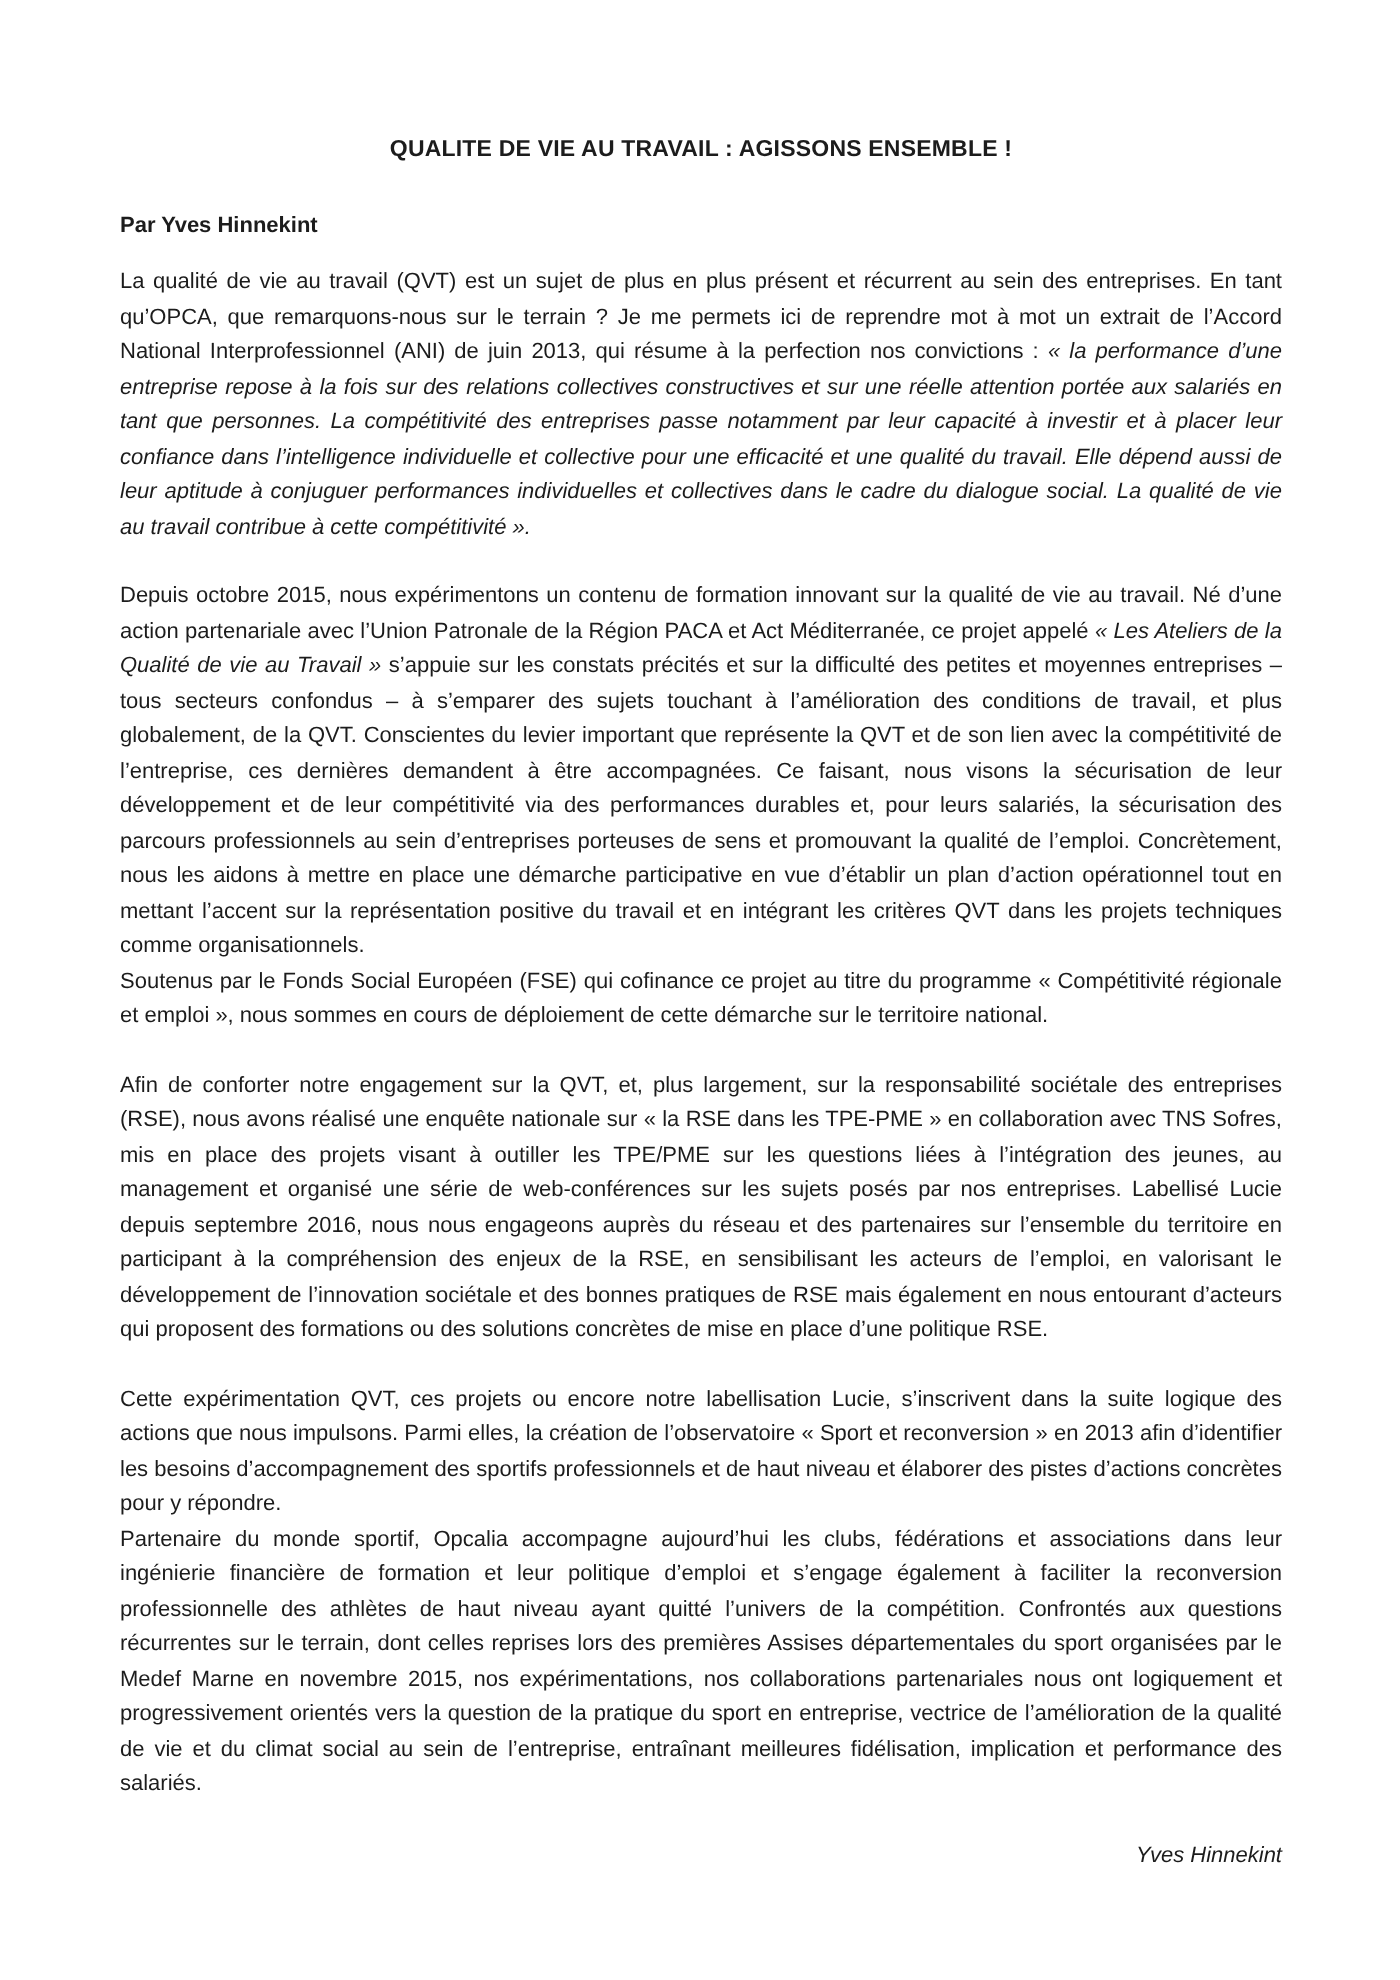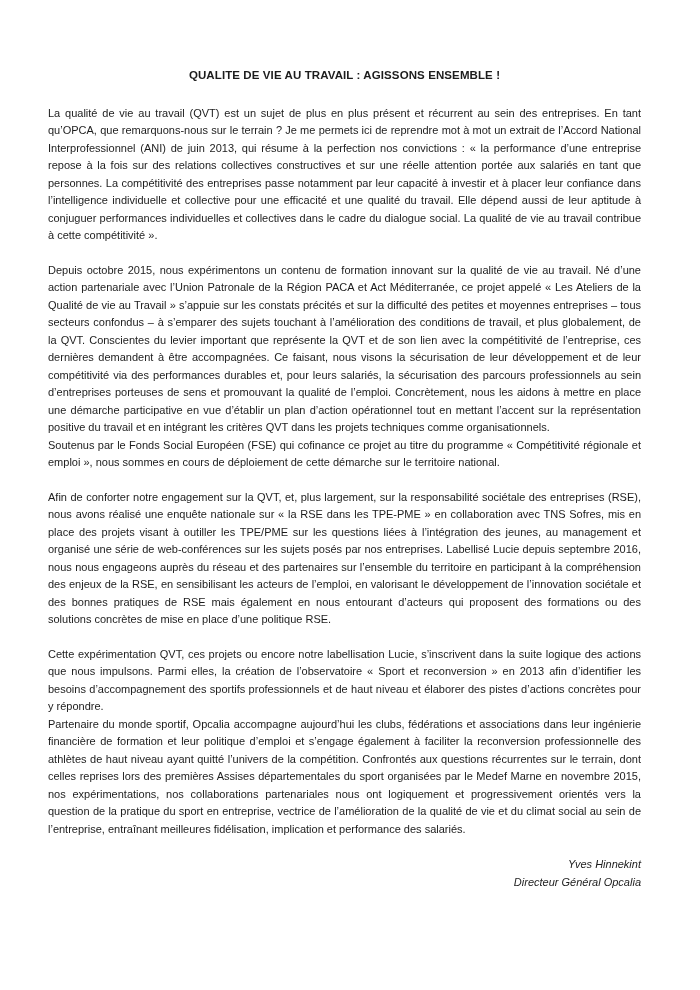--- a/index.html
+++ b/index.html
@@ -12,21 +12,21 @@
     height: 990px;
     overflow: hidden;
     font-family: "Liberation Sans", "DejaVu Sans", sans-serif;
     color: #1c1c1c;
   }
   .page {
     box-sizing: border-box;
     width: 700px;
     height: 990px;
     background: #ffffff;
-    padding: 67px 59px 0 48px;
+    padding: 67px 59px 0 60px;
   }
   .doc-title {
     text-align: center;
     font-weight: bold;
     font-size: 11.5px;
     line-height: 17.5px;
     margin: 0 0 20px 0;
     letter-spacing: 0.1px;
   }
   .byline {
@@ -35,40 +35,41 @@
     line-height: 17.5px;
     margin: 0 0 11px 0;
   }
   .doc-body .para {
     font-size: 11px;
     line-height: 17.5px;
     text-align: justify;
     margin: 0 0 17px 0;
   }
   .doc-body .para .italic {
+    font-style: italic;
   }
   .signature {
     margin-top: 18px;
     text-align: right;
     font-size: 11px;
     line-height: 17.5px;
     font-style: italic;
   }
 </style>
 </head>
 <body>
 
 <div class="page">
   <h1 class="doc-title">QUALITE DE VIE AU TRAVAIL : AGISSONS ENSEMBLE !</h1>
 
+  <div class="byline">Par Yves Hinnekint</div>
 
   <div class="doc-body">
       <p class="para"><span>La qualité de vie au travail (QVT) est un sujet de plus en plus présent et récurrent au sein des entreprises. En tant qu’OPCA, que remarquons-nous sur le terrain ? Je me permets ici de reprendre mot à mot un extrait de l’Accord National Interprofessionnel (ANI) de juin 2013, qui résume à la perfection nos convictions : </span><span class="italic">« la performance d’une entreprise repose à la fois sur des relations collectives constructives et sur une réelle attention portée aux salariés en tant que personnes. La compétitivité des entreprises passe notamment par leur capacité à investir et à placer leur confiance dans l’intelligence individuelle et collective pour une efficacité et une qualité du travail. Elle dépend aussi de leur aptitude à conjuguer performances individuelles et collectives dans le cadre du dialogue social. La qualité de vie au travail contribue à cette compétitivité ».</span></p>
       <p class="para"><span>Depuis octobre 2015, nous expérimentons un contenu de formation innovant sur la qualité de vie au travail. Né d’une action partenariale avec l’Union Patronale de la Région PACA et Act Méditerranée, ce projet appelé </span><span class="italic">« Les Ateliers de la Qualité de vie au Travail »</span><span> s’appuie sur les constats précités et sur la difficulté des petites et moyennes entreprises – tous secteurs confondus – à s’emparer des sujets touchant à l’amélioration des conditions de travail, et plus globalement, de la QVT. Conscientes du levier important que représente la QVT et de son lien avec la compétitivité de l’entreprise, ces dernières demandent à être accompagnées. Ce faisant, nous visons la sécurisation de leur développement et de leur compétitivité via des performances durables et, pour leurs salariés, la sécurisation des parcours professionnels au sein d’entreprises porteuses de sens et promouvant la qualité de l’emploi. Concrètement, nous les aidons à mettre en place une démarche participative en vue d’établir un plan d’action opérationnel tout en mettant l’accent sur la représentation positive du travail et en intégrant les critères QVT dans les projets techniques comme organisationnels.<br>Soutenus par le Fonds Social Européen (FSE) qui cofinance ce projet au titre du programme « Compétitivité régionale et emploi », nous sommes en cours de déploiement de cette démarche sur le territoire national.</span></p>
       <p class="para"><span>Afin de conforter notre engagement sur la QVT, et, plus largement, sur la responsabilité sociétale des entreprises (RSE), nous avons réalisé une enquête nationale sur « la RSE dans les TPE-PME » en collaboration avec TNS Sofres, mis en place des projets visant à outiller les TPE/PME sur les questions liées à l’intégration des jeunes, au management et organisé une série de web-conférences sur les sujets posés par nos entreprises. Labellisé Lucie depuis septembre 2016, nous nous engageons auprès du réseau et des partenaires sur l’ensemble du territoire en participant à la compréhension des enjeux de la RSE, en sensibilisant les acteurs de l’emploi, en valorisant le développement de l’innovation sociétale et des bonnes pratiques de RSE mais également en nous entourant d’acteurs qui proposent des formations ou des solutions concrètes de mise en place d’une politique RSE.</span></p>
       <p class="para"><span>Cette expérimentation QVT, ces projets ou encore notre labellisation Lucie, s’inscrivent dans la suite logique des actions que nous impulsons. Parmi elles, la création de l’observatoire « Sport et reconversion » en 2013 afin d’identifier les besoins d’accompagnement des sportifs professionnels et de haut niveau et élaborer des pistes d’actions concrètes pour y répondre.<br>Partenaire du monde sportif, Opcalia accompagne aujourd’hui les clubs, fédérations et associations dans leur ingénierie financière de formation et leur politique d’emploi et s’engage également à faciliter la reconversion professionnelle des athlètes de haut niveau ayant quitté l’univers de la compétition. Confrontés aux questions récurrentes sur le terrain, dont celles reprises lors des premières Assises départementales du sport organisées par le Medef Marne en novembre 2015, nos expérimentations, nos collaborations partenariales nous ont logiquement et progressivement orientés vers la question de la pratique du sport en entreprise, vectrice de l’amélioration de la qualité de vie et du climat social au sein de l’entreprise, entraînant meilleures fidélisation, implication et performance des salariés.</span></p>
     </div>
 
   <div class="signature">
     <div>Yves Hinnekint</div>
-    <div>Directeur Général Opcalia</div>
   </div>
 </div>
 
 </body></html>

